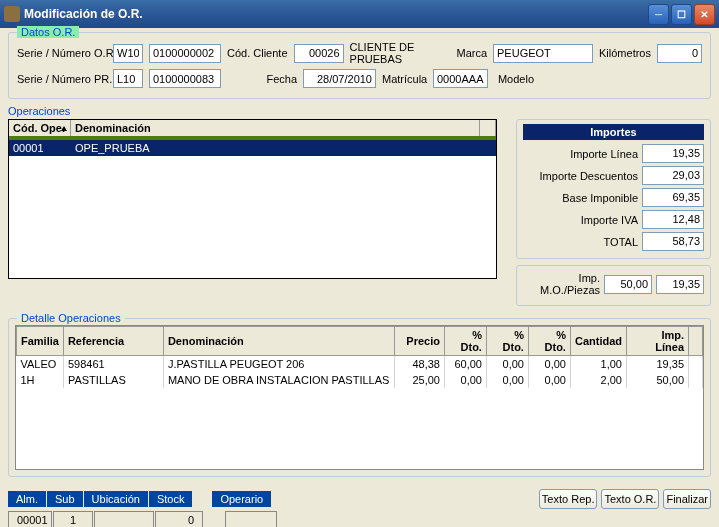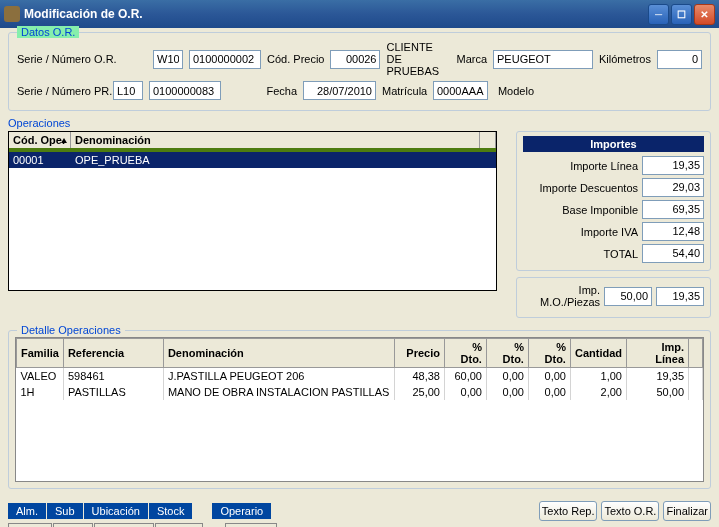--- a/index.html
+++ b/index.html
@@ -56,23 +56,23 @@
     <div class="winbtn">☐</div>
     <div class="winbtn close">✕</div>
   </div>
 </div>
 
 <div class="content">
   <div class="fieldset">
     <div class="legend">Datos O.R.</div>
     <div class="row">
       <span class="lbl" style="width:90px">Serie / Número O.R.</span>
-      <input class="field" style="width: 30px; margin-left: 40px;" value="W10">
+      <input class="field" style="width: 30px;" value="W10">
       <input class="field" style="width: 72px;" value="0100000002">
-      <span class="lbl" style="width:70px">Cód. Precio</span>
+      <span class="lbl" style="width:70px">Cód. Cliente</span>
       <input class="field right" style="width: 50px;" value="00026">
       <span style="width:120px">CLIENTE DE PRUEBAS</span>
       <span class="lbl" style="width:35px">Marca</span>
       <input class="field" style="width: 100px;" value="PEUGEOT">
       <span class="lbl" style="width:55px">Kilómetros</span>
       <input class="field right" style="width: 45px;" value="0">
     </div>
     <div class="row">
       <span class="lbl" style="width:90px">Serie / Número PR.</span>
       <input class="field" style="width: 30px;" value="L10">
@@ -115,21 +115,21 @@
         <div class="imp-row">
             <span class="il">Base Imponible</span>
             <div class="iv">69,35</div>
           </div>
         <div class="imp-row">
             <span class="il">Importe IVA</span>
             <div class="iv">12,48</div>
           </div>
         <div class="imp-row">
             <span class="il">TOTAL</span>
-            <div class="iv">54,40</div>
+            <div class="iv">58,73</div>
           </div>
       </div>
       <div class="fieldset" style="padding:6px">
         <div class="imp-row">
           <span class="il">Imp. M.O./Piezas</span>
           <div class="iv" style="width:48px">50,00</div>
           <div class="iv" style="width:48px">19,35</div>
         </div>
       </div>
     </div>

